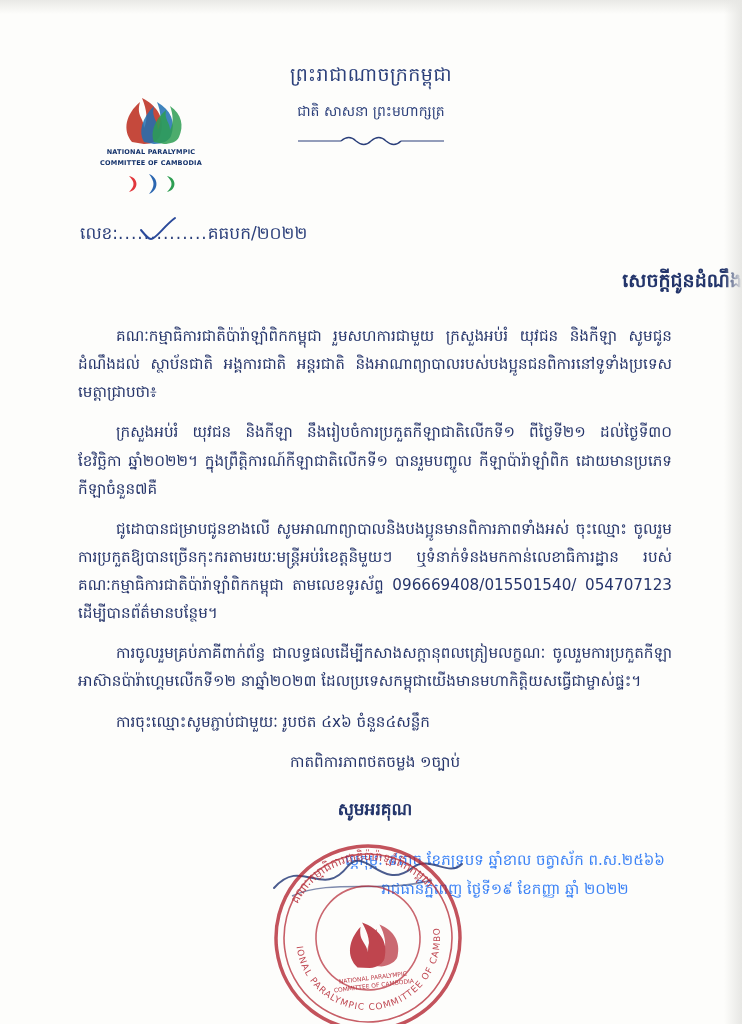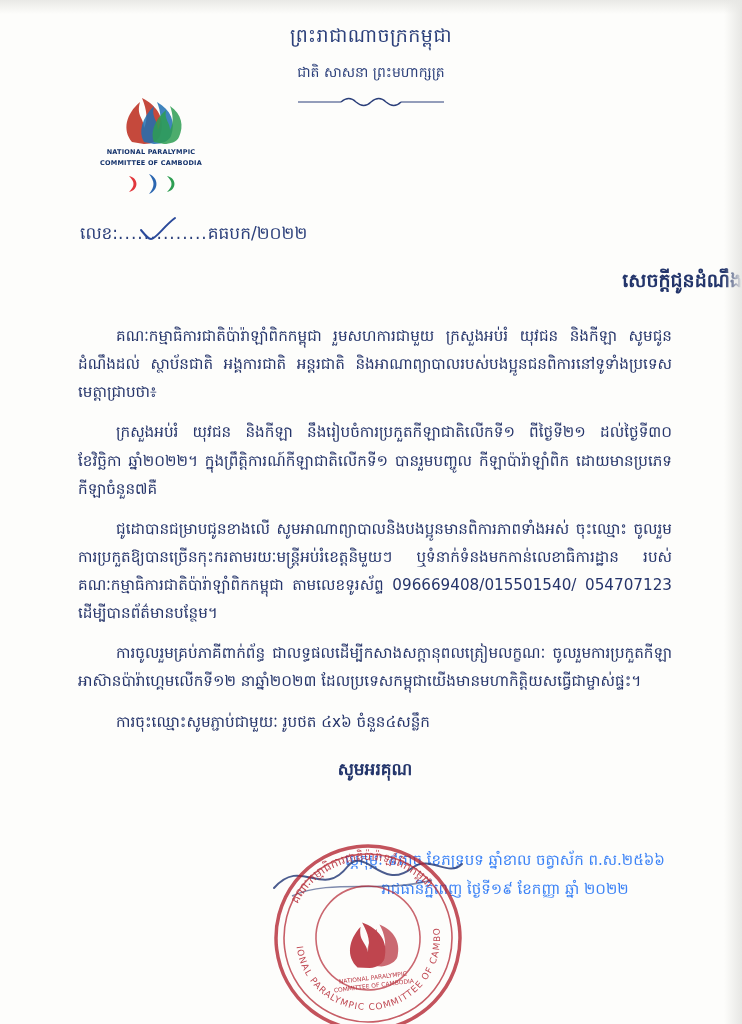--- a/index.html
+++ b/index.html
@@ -31,21 +31,21 @@
   .page::after {
     content: "";
     position: absolute;
     top: 0; bottom: 0; right: 0; width: 18px;
     background: linear-gradient(270deg, #e7e7e4 0%, rgba(253,253,251,0) 100%);
     pointer-events: none;
   }
 
   .header {
     text-align: center;
-    padding-top: 23px;
+    padding-top: 62px;
   }
   .header .line1 {
     font-size: 19px;
     color: #2b3f7a;
     letter-spacing: .5px;
   }
   .header .line2 {
     font-size: 14px;
     color: #2b3f7a;
     margin-top: 12px;
@@ -198,20 +198,21 @@
   </svg>
 
   <div class="title">សេចក្ដីជូនដំណឹង</div>
 
   <div class="body">
     <p class="indent">គណៈកម្មាធិការជាតិប៉ារ៉ាឡាំពិកកម្ពុជា រួមសហការជាមួយ ក្រសួងអប់រំ យុវជន និងកីឡា សូមជូន ដំណឹងដល់ ស្ថាប័នជាតិ អង្គការជាតិ អន្តរជាតិ និងអាណាព្យាបាលរបស់បងប្អូនជនពិការនៅទូទាំងប្រទេស មេត្តាជ្រាបថា៖</p>
     <p class="indent">ក្រសួងអប់រំ យុវជន និងកីឡា នឹងរៀបចំការប្រកួតកីឡាជាតិលើកទី១ ពីថ្ងៃទី២១ ដល់ថ្ងៃទី៣០ ខែវិច្ឆិកា ឆ្នាំ២០២២។ ក្នុងព្រឹត្តិការណ៍កីឡាជាតិលើកទី១ បានរួមបញ្ចូល កីឡាប៉ារ៉ាឡាំពិក ដោយមានប្រភេទកីឡាចំនួន៧គឺ</p>
     <p class="indent">ជូដោបានជម្រាបជូនខាងលើ សូមអាណាព្យាបាលនិងបងប្អូនមានពិការភាពទាំងអស់ ចុះឈ្មោះ ចូលរួមការប្រកួតឱ្យបានច្រើនកុះករតាមរយៈមន្ត្រីអប់រំខេត្តនិមួយៗ ឬទំនាក់ទំនងមកកាន់លេខាធិការដ្ឋាន របស់ គណៈកម្មាធិការជាតិប៉ារ៉ាឡាំពិកកម្ពុជា តាមលេខទូរស័ព្ទ 096669408/015501540/ 054707123 ដើម្បីបានព័ត៌មានបន្ថែម។</p>
     <p class="indent">ការចូលរួមគ្រប់ភាគីពាក់ព័ន្ធ ជាលទ្ធផលដើម្បីកសាងសក្តានុពលត្រៀមលក្ខណៈ ចូលរួមការប្រកួតកីឡា អាស៊ានប៉ារ៉ាហ្គេមលើកទី១២ នាឆ្នាំ២០២៣ ដែលប្រទេសកម្ពុជាយើងមានមហាកិត្តិយសធ្វើជាម្ចាស់ផ្ទះ។</p>
     <p class="indent">ការចុះឈ្មោះសូមភ្ជាប់ជាមួយៈ រូបថត ៤x៦ ចំនួន៤សន្លឹក</p>
+    <p class="center">កាតពិការភាពថតចម្លង ១ច្បាប់</p>
     <div class="thanks">សូមអរគុណ</div>
   </div>
 
   <div class="signblock">
     <div>ម្ភេកុម្ភៈ ៩រោច ខែភទ្របទ ឆ្នាំខាល ចត្វាស័ក ព.ស.២៥៦៦</div>
     <div>រាជធានីភ្នំពេញ ថ្ងៃទី១៩ ខែកញ្ញា ឆ្នាំ ២០២២</div>
   </div>
 
   <svg class="sig-scribble" viewBox="0 0 210 60">
     <path d="M12 40 C40 8 60 52 86 18 C104 -2 120 44 150 20 C168 6 186 30 200 16" stroke="#2b3f7a" stroke-width="2" fill="none" stroke-linecap="round" opacity=".85"></path>

